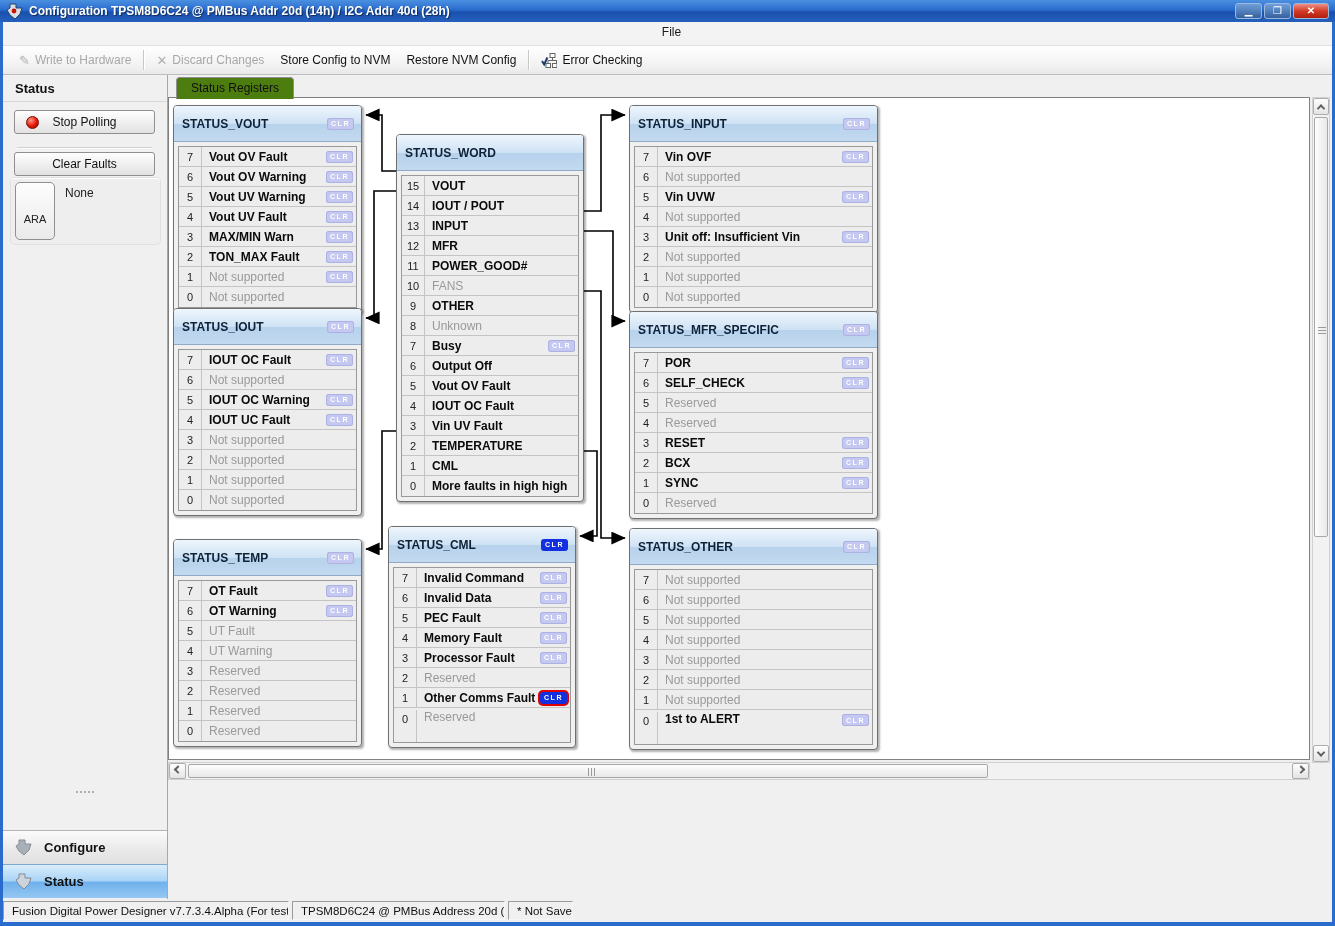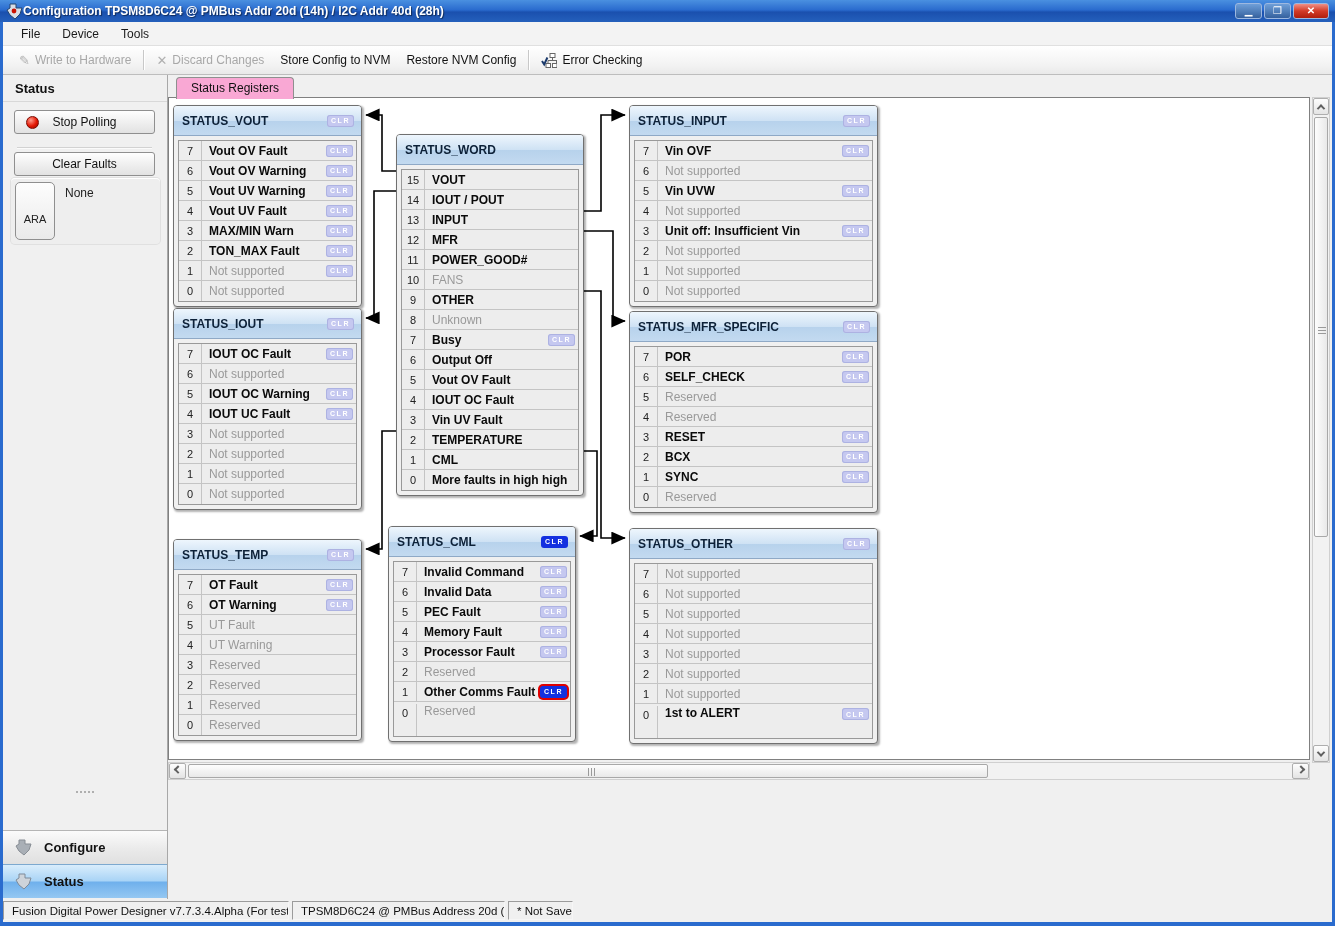--- a/index.html
+++ b/index.html
@@ -4,29 +4,29 @@
 <style>
   * { margin:0; padding:0; box-sizing:border-box; }
   html,body { width:1335px; height:926px; font-family:"Liberation Sans", sans-serif; background:#f0f0f0; overflow:hidden; }
   .window { position:relative; width:1335px; height:926px; background:#f0f0f0;
             border-left:3px solid #2a6bce; border-right:3px solid #2a6bce; border-bottom:4px solid #2a6bce; }
 
   
   .titlebar { position:absolute; left:-3px; top:0; width:1335px; height:22px;
               background:linear-gradient(180deg,#4a90e0 0%,#2a6bce 45%,#1a50ae 55%,#2560bc 100%);
               display:flex; align-items:center; padding:0 6px; }
-  .titlebar .title { color:#fff; font-size:12px; font-weight:bold; text-shadow:1px 1px 1px rgba(0,0,0,.5); flex:1; white-space:nowrap; }
+  .titlebar .title { color:#fff; font-size:12px; font-weight:bold; margin-left:6px; text-shadow:1px 1px 1px rgba(0,0,0,.5); flex:1; white-space:nowrap; }
   .winbtns { display:flex; gap:2px; }
   .winbtn { width:27px; height:16px; border:1px solid #9db8e0; border-radius:3px; color:#fff; font-size:10px; line-height:13px;
             text-align:center; background:linear-gradient(180deg,#6f9fd8,#35619e); }
   .winbtn.close { width:36px; background:linear-gradient(180deg,#f09086,#d33b27 50%,#b01e0c); font-weight:bold; }
 
   
   .menubar { position:absolute; left:0; top:22px; width:1329px; height:24px; background:#f3f3f3; border-bottom:1px solid #e0e0e0;
-             display:flex; align-items:center; padding-left:8px; gap:2px; }
+             display:flex; align-items:center; padding-left:8px; gap:2px;flex-direction:column; }
   .menuitem { font-size:12px; color:#1a1a1a; padding:3px 10px; }
   .toolbar { position:absolute; left:0; top:46px; width:1329px; height:29px;
              background:linear-gradient(180deg,#ffffff,#f2f2f2 70%,#e9e9e9); border-bottom:1px solid #bdbdbd;
              display:flex; align-items:center; padding-left:8px; font-size:12px; }
   .tbtn { display:flex; align-items:center; gap:5px; padding:4px 8px; color:#111; white-space:nowrap; }
   .tbtn.disabled { color:#a8a8a8; }
   .tsep { width:1px; height:20px; background:#c8c8c8; margin:0 4px; box-shadow:1px 0 0 #fff; }
   .gicon { color:#b0b0b0; font-size:13px; }
 
   
@@ -49,21 +49,21 @@
   .gripper i { width:2px; height:2px; background:#9a9a9a; border-radius:50%; }
   .nav { position:absolute; left:0; bottom:1px; width:164px; }
   .navitem { height:34px; border-top:1px solid #b5b5b5; background:linear-gradient(180deg,#fbfbfb,#eaeaea 55%,#e0e0e0);
              display:flex; align-items:center; gap:12px; padding-left:12px; font-size:13px; font-weight:bold; color:#111; }
   .navitem.active { background:linear-gradient(180deg,#d9edfc 0%,#a9d4f6 48%,#6fb0ec 52%,#95c8f2 100%); border-top:1px solid #7da9cf; }
   .ti-ic { width:17px; height:17px; flex:none; }
 
   
   .main { position:absolute; left:165px; top:75px; width:1164px; height:824px; background:#f0f0f0; }
   .tabbar { height:22px; position:relative; }
-  .tab { position:absolute; left:8px; top:2px; padding:3px 14px 4px; background:#f9a8d4; border:1px solid #8f8f8f; border-bottom:none;
+  .tab { position:absolute; left:8px; top:2px; padding:3px 14px 4px; background:#4d7c0f; border:1px solid #8f8f8f; border-bottom:none;
          border-radius:4px 4px 0 0; font-size:12px; color:#111; z-index:3; }
   .content-wrap { position:absolute; left:0; top:22px; width:1164px; height:682px; }
   .canvas { position:absolute; left:0; top:0; width:1142px; height:663px; background:#fff; border:1px solid #808080; overflow:hidden; }
   .connectors { position:absolute; left:0; top:0; width:1142px; height:663px; pointer-events:none; }
 
   
   .vscroll { position:absolute; left:1144px; top:0; width:18px; height:666px; background:#f2f2f2; border:1px solid #d0d0d0; }
   .hscroll { position:absolute; left:0; top:665px; width:1142px; height:18px; background:#f2f2f2; border:1px solid #d0d0d0; }
   .sb-btn { position:absolute; background:linear-gradient(180deg,#fdfdfd,#e4e4e4); border:1px solid #aeaeae; border-radius:2px;
             display:flex; align-items:center; justify-content:center; }
@@ -76,21 +76,21 @@
             background:linear-gradient(90deg,#fdfdfd,#e9e9e9); }
   .hthumb { position:absolute; top:1px; left:19px; height:14px; width:800px; border:1px solid #a8a8a8; border-radius:2px;
             background:linear-gradient(180deg,#fdfdfd,#e9e9e9); }
   .grip-h { position:absolute; left:50%; top:3px; width:8px; height:8px;
             background:repeating-linear-gradient(90deg,#9a9a9a 0 1px,transparent 1px 3px); }
   .grip-v { position:absolute; top:50%; left:3px; height:8px; width:8px;
             background:repeating-linear-gradient(180deg,#9a9a9a 0 1px,transparent 1px 3px); }
 
   
   .reg-box { position:absolute; border:1px solid #707070; border-radius:4px; background:#f0f0f0; box-shadow:1.5px 1.5px 2px rgba(0,0,0,.3); }
-  .reg-header { height:30px; display:flex; align-items:center; padding:0 4px 0 8px; border-radius:3px 3px 0 0;
+  .reg-header { height:36px; display:flex; align-items:center; padding:0 4px 0 8px; border-radius:3px 3px 0 0;
                 background:linear-gradient(180deg,#eef6fd 0%,#cfe2f4 50%,#b7d2ec 52%,#c3daf0 100%);
                 border-bottom:1px solid #8fa9c6; font-size:12px; font-weight:bold; color:#0d2138; }
   .reg-header .t { flex:1; white-space:nowrap; }
   .reg-body { margin:4px; border:1px solid #999; background:#ededed; }
   .reg-row { display:flex; align-items:center; height:20px; border-bottom:1px solid #c4c4c4; background:#ededed; }
   .reg-row:last-child { border-bottom:none; }
   .reg-row.tall { height:34px; align-items:flex-start; padding-top:2px; }
   .bit { width:23px; align-self:stretch; display:flex; align-items:center; justify-content:center;
          border-right:1px solid #c4c4c4; font-size:11px; color:#222; flex:none; }
   .reg-row.tall .bit { align-items:flex-start; padding-top:3px; }

